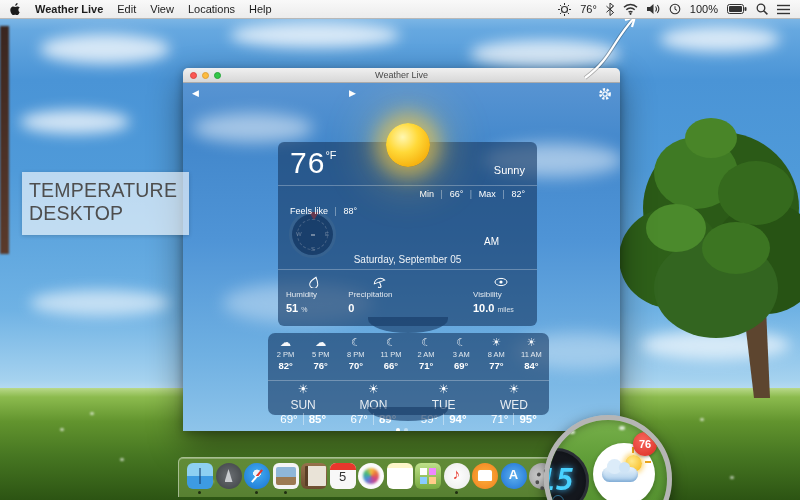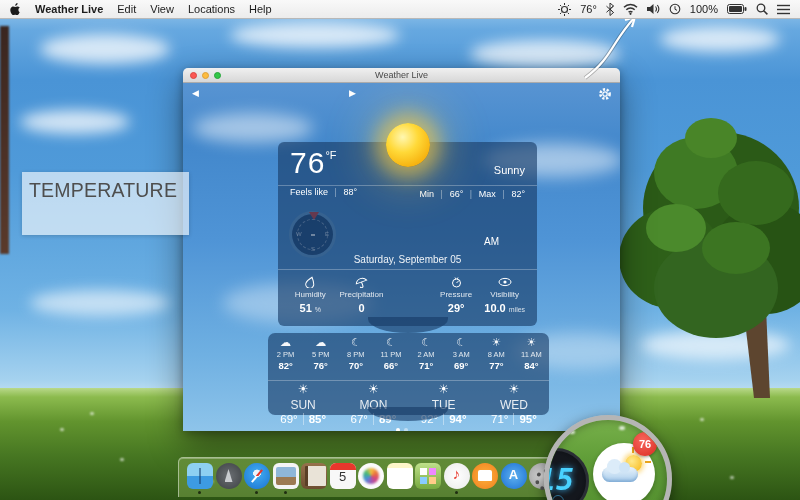--- a/index.html
+++ b/index.html
@@ -66,28 +66,28 @@
   #main-panel { position:absolute; left:95px; top:59px; width:259px; height:184px;
     background:rgba(23,58,102,.62); border-radius:6px; color:#fff; z-index:2; }
   #main-panel::after { content:""; position:absolute; left:90px; bottom:-7px; width:80px; height:16px;
     background:rgba(23,58,102,.62); border-radius:0 0 40px 40px / 0 0 14px 14px; }
   #cur-temp { position:absolute; left:12px; top:4px; font-size:30px; font-weight:200; letter-spacing:1px; }
   #cur-unit { font-size:11px; font-weight:300; vertical-align:14px; letter-spacing:0; }
   #cur-cond { position:absolute; right:12px; top:22px; font-size:11px; }
   .hline { position:absolute; left:0; width:100%; border-top:1px solid rgba(255,255,255,.28); }
   #feels-row { position:absolute; left:0; top:44px; width:100%; height:14px; font-size:9px; }
   #feels-row .sep { color:rgba(255,255,255,.45); padding:0 4px; }
-  #feels-left { position:absolute; left:12px; top:1px; }
+  #feels-left { position:absolute; left:12px; top:20px; }
   #feels-right { position:absolute; right:12px; top:3px; }
   #clock-time { position:absolute; left:0; top:54px; width:100%; text-align:center;
     font-size:48px; font-weight:200; letter-spacing:3px; color:rgba(255,255,255,.96); }
   #clock-ampm { position:absolute; left:206px; top:94px; font-size:10px; }
   #clock-date { position:absolute; left:0; top:112px; width:100%; text-align:center; font-size:10px; color:rgba(255,255,255,.92); }
   #stats-row { position:absolute; left:0; top:129px; width:100%; height:55px; display:flex; justify-content:space-between; padding:0 8px; }
-  .stat { width:56px; text-align:center; padding-top:4px; }
+  .stat { width:56px; padding-top:4px; }
   .stat .sic { height:13px; display:flex; justify-content:center; align-items:center; }
   .stat .slabel { font-size:8px; color:rgba(255,255,255,.85); margin-top:2px; }
   .stat .sval { font-size:11px; font-weight:bold; margin-top:3px; }
   .stat .sunit { font-size:7px; font-weight:normal; color:rgba(255,255,255,.8); }
   #compass { position:absolute; left:106px; top:128px; width:47px; height:47px; border-radius:50%;
     background:rgba(15,45,85,.75); border:3px solid rgba(120,180,230,.85); }
   #compass .needle { position:absolute; left:17px; top:-2px; width:0; height:0;
     border-left:5px solid transparent; border-right:5px solid transparent; border-top:8px solid #e8372c; }
   #compass .cw { position:absolute; font-size:6px; color:rgba(255,255,255,.85); }
   #compass .w { left:4px; top:17px; } #compass .e { right:4px; top:17px; } #compass .s { left:19px; bottom:3px; }
@@ -321,20 +321,21 @@
               <line x1="0" y1="5.5" x2="13" y2="5.5"></line>
               <line x1="0" y1="9.5" x2="13" y2="9.5"></line>
             </g>
           </svg>
       </span>
     </div>
   </div>
 
   <div id="caption-panel">
     <div class="cap">TEMPERATURE</div>
+    <div class="cap">DESKTOP</div>
   </div>
 
   <svg id="arrow-svg" width="80" height="75" viewBox="0 0 80 75">
     <path d="M10 73 C38 52 36 38 60 12" stroke="rgba(0,0,0,.25)" stroke-width="4" fill="none"></path>
     <path d="M10 73 C38 52 36 38 60 12" stroke="#fff" stroke-width="2.2" fill="none"></path>
     <path d="M60 12 L50 15 M60 12 L57 22" stroke="#fff" stroke-width="2.2" fill="none"></path>
   </svg>
 
   <div id="win">
     <div id="titlebar">
@@ -389,30 +390,20 @@
                   <path d="M1 6 a6 6 0 0 1 11 0 Z" fill="none" stroke="#fff" stroke-width="1" transform="rotate(-20 6.5 6)"></path>
                   <path d="M6.5 6 L6.5 10 a1.4 1.4 0 0 1 -2.8 0" fill="none" stroke="#fff" stroke-width="1" transform="rotate(-20 6.5 6)"></path>
                 </svg>
               </div>
             <div class="slabel">Precipitation</div>
             <div class="sval"><span>0</span></div>
           </div>
           <div class="stat" style="width:50px;"></div>
           <div class="stat">
             <div class="sic">
-                <svg width="11" height="12" viewBox="0 0 11 12">
-                  <circle cx="5.5" cy="7" r="4" fill="none" stroke="#fff" stroke-width="1"></circle>
-                  <path d="M5.5 7 L8 4.5 M4 1.5 L5 3 M7 1.5 L6 3" stroke="#fff" stroke-width="1" fill="none"></path>
-                </svg>
-              </div>
-            <div class="slabel">Pressure</div>
-            <div class="sval"><span>29°</span></div>
-          </div>
-          <div class="stat">
-            <div class="sic">
                 <svg width="14" height="10" viewBox="0 0 14 10">
                   <ellipse cx="7" cy="5" rx="6" ry="3.6" fill="none" stroke="#fff" stroke-width="1"></ellipse>
                   <circle cx="7" cy="5" r="1.6" fill="#fff"></circle>
                 </svg>
               </div>
             <div class="slabel">Visibility</div>
             <div class="sval"><span>10.0</span> <span class="sunit">miles</span></div>
           </div>
         </div>
       </div>
@@ -476,21 +467,21 @@
               <div class="dtemps"><span class="dlow">69°</span><span>85°</span></div>
             </div>
           <div class="dcell">
               <div class="dic">☀</div>
               <div class="dday">MON</div>
               <div class="dtemps"><span class="dlow">67°</span><span>89°</span></div>
             </div>
           <div class="dcell">
               <div class="dic">☀</div>
               <div class="dday">TUE</div>
-              <div class="dtemps"><span class="dlow">92°</span><span>94°</span></div>
+              <div class="dtemps"><span class="dlow">59°</span><span>94°</span></div>
             </div>
           <div class="dcell">
               <div class="dic">☀</div>
               <div class="dday">WED</div>
               <div class="dtemps"><span class="dlow">71°</span><span>95°</span></div>
             </div>
         </div>
       </div>
       <div id="pager"><span class="dot"></span><span class="dot dim"></span></div>
     </div>

